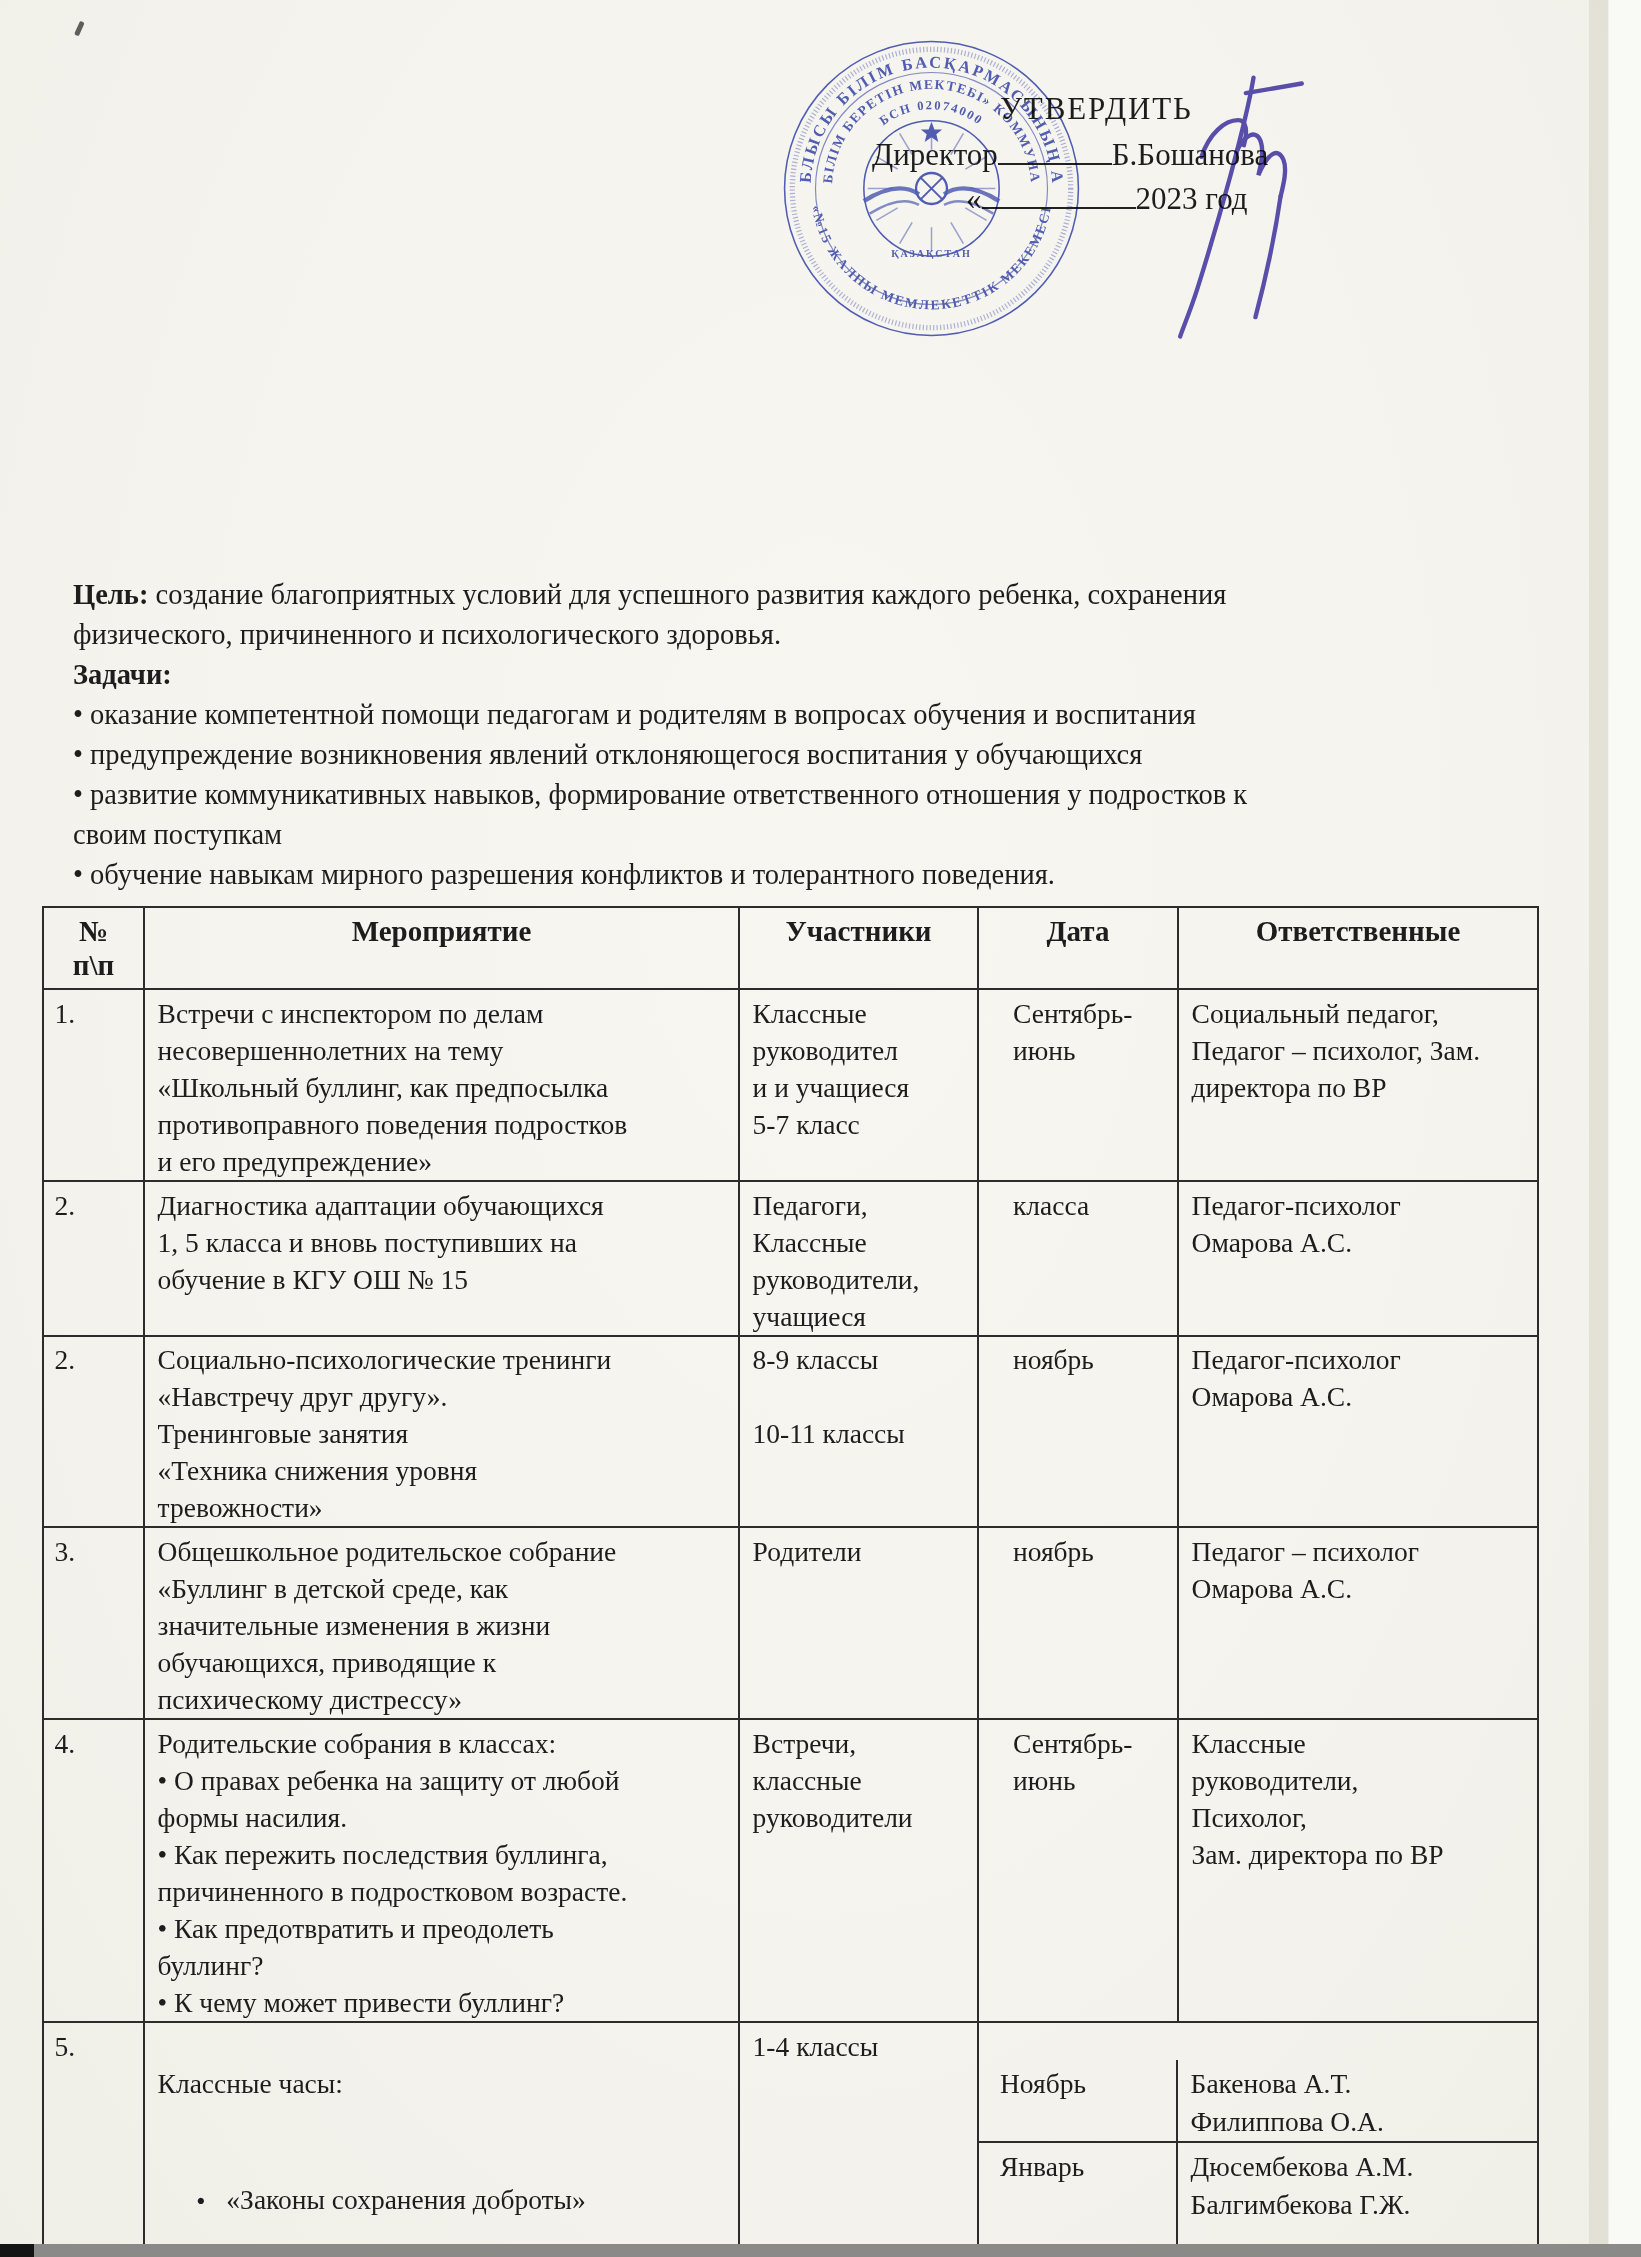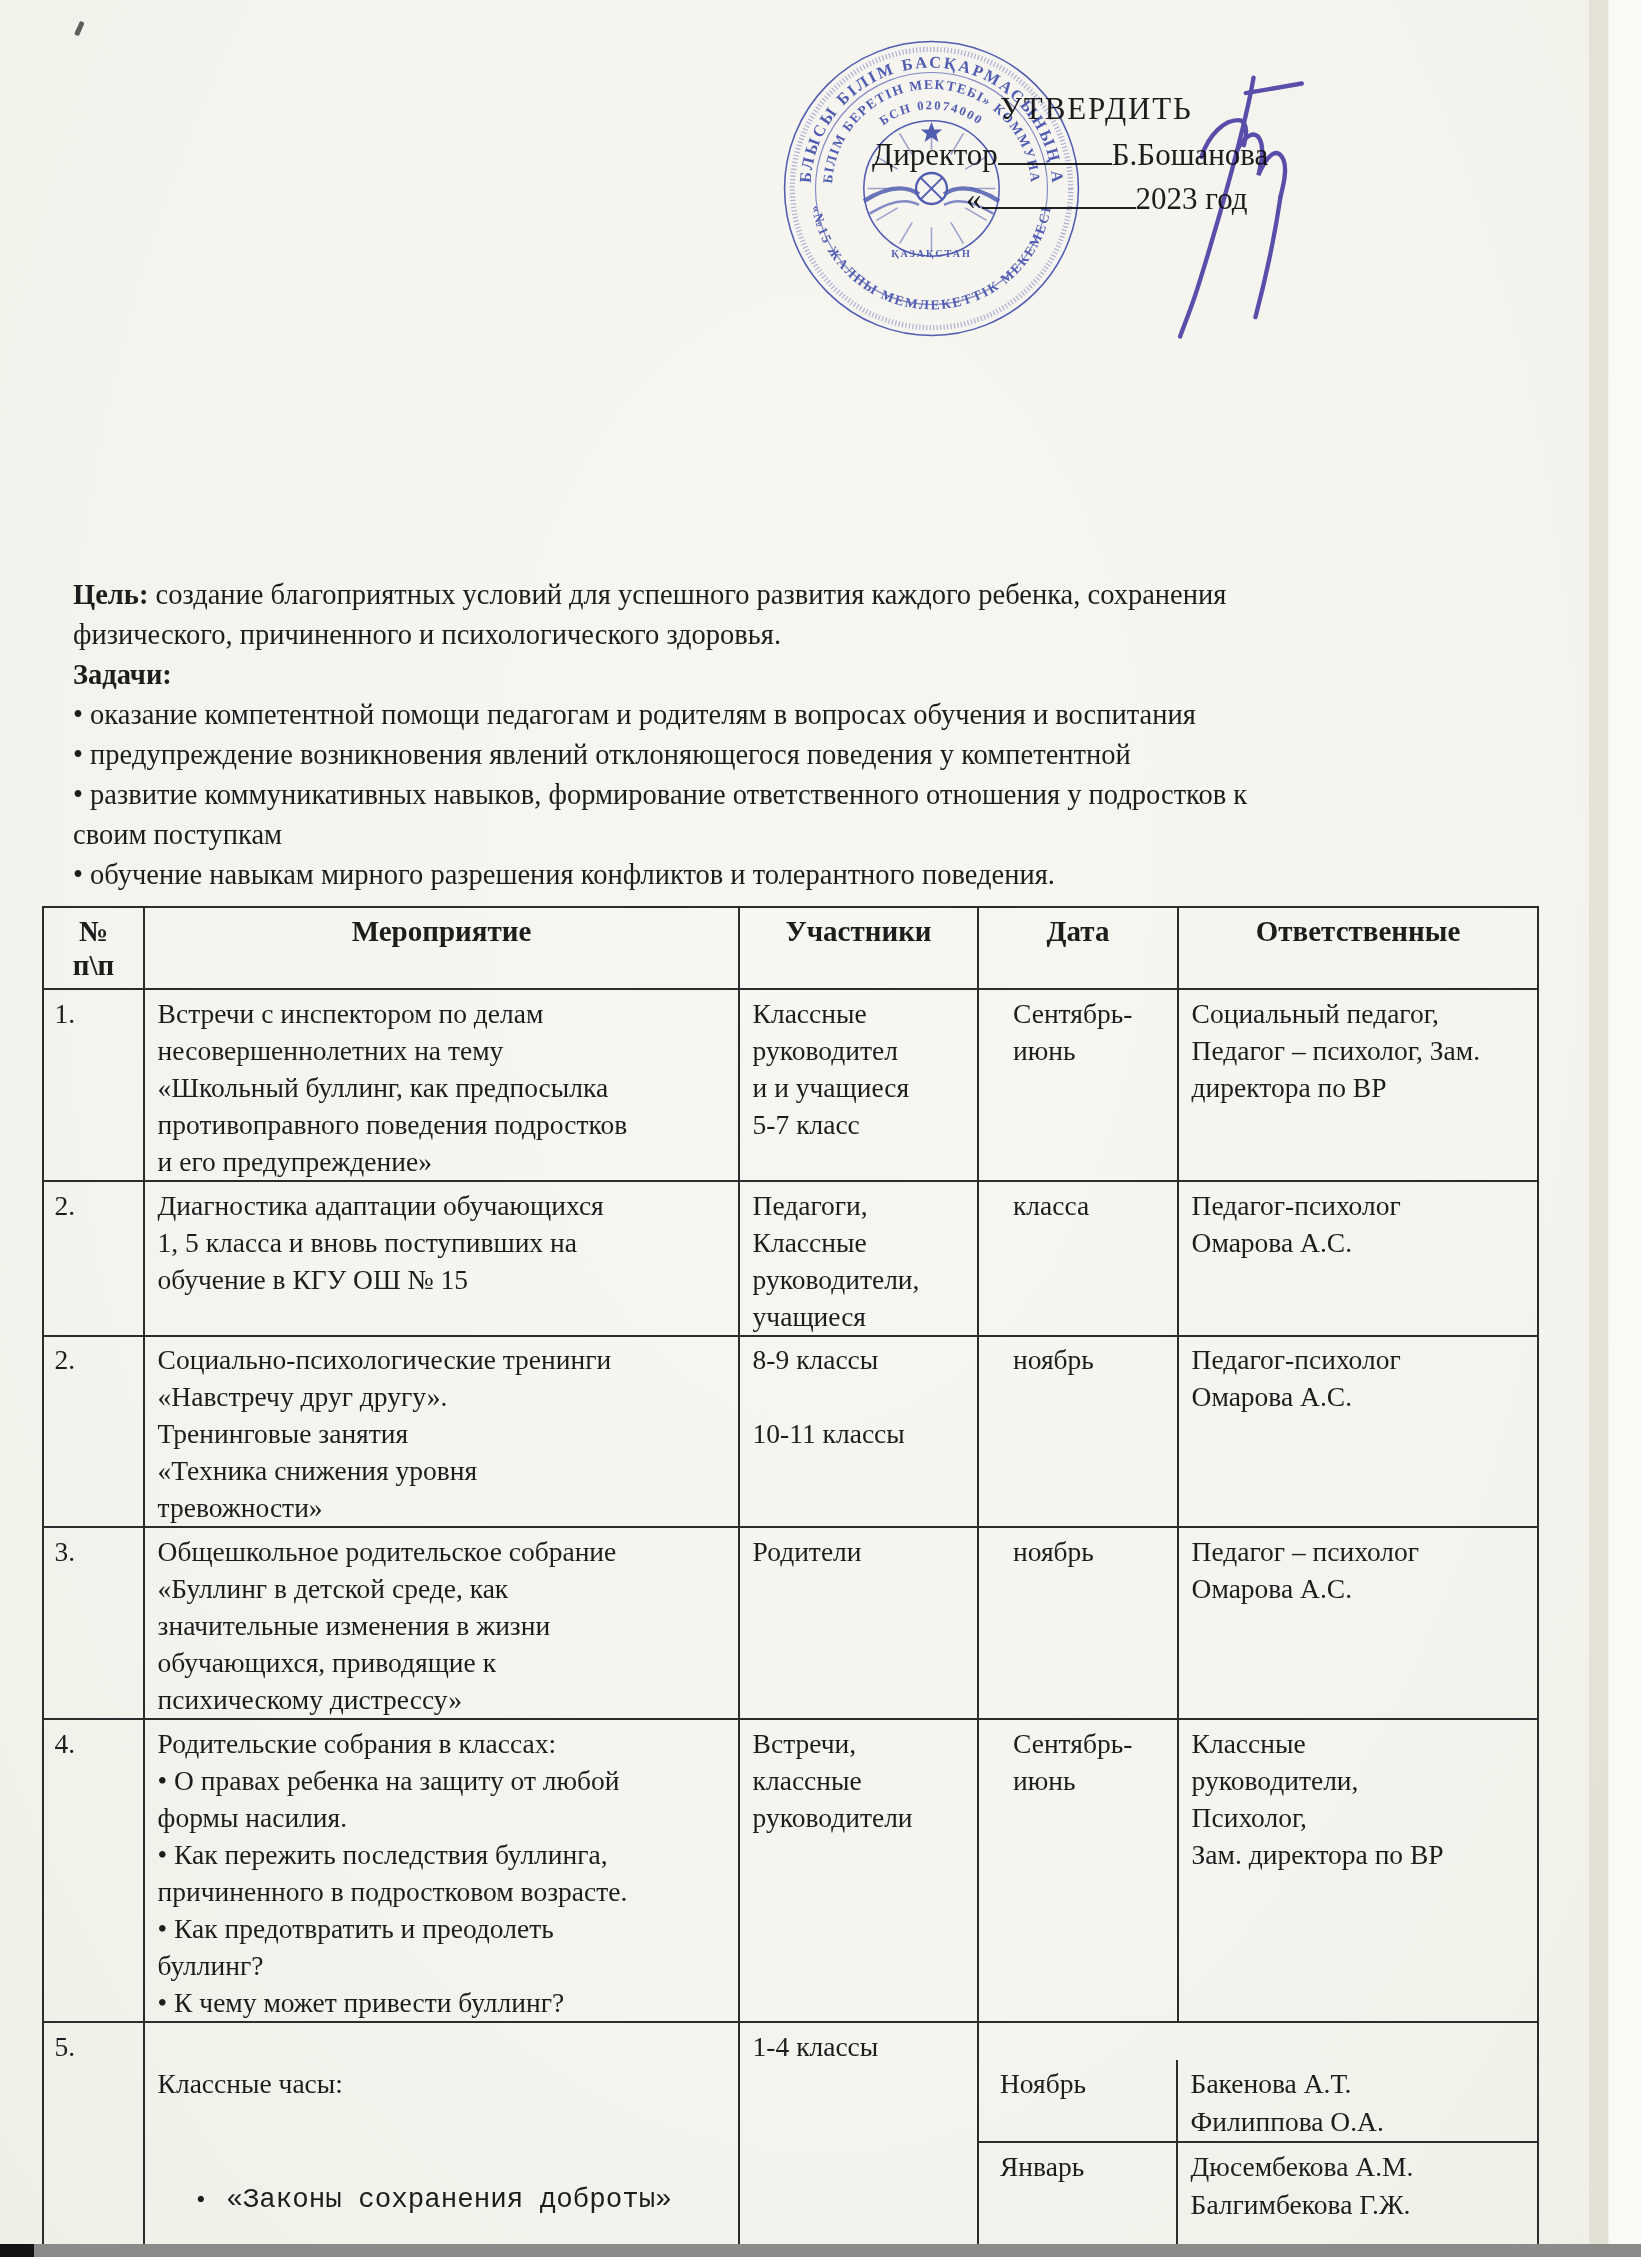--- a/index.html
+++ b/index.html
@@ -37,21 +37,21 @@
   .plan td.num{padding-left:10.6px;}
   .plan td.date{padding-left:34px;}
   .plan td.subcell{padding:0;}
   table.sub{border-collapse:collapse;width:100%;table-layout:fixed;}
   .sub td{border:2.4px solid #2c2c2c;font-size:27.5px;line-height:38px;padding:4.8px 7.7px 0 12.6px;vertical-align:top;white-space:pre-line;}
   .sub tr:first-child td{border-top:none;}
   .sub tr:last-child td{border-bottom:none;}
   .sub td:first-child{border-left:none;padding-left:21px;}
   .sub td:last-child{border-right:none;}
   ul.hours{list-style:none;margin:4.8px 0 0 39px;padding:0;}
-  ul.hours li{margin:0 0 4.8px 0;font-family:Liberation Mono, monospace;}
+  ul.hours li{margin:0 0 4.8px 0;}
   ul.hours li::before{content:"\25CF";font-size:14.5px;vertical-align:3.9px;margin-right:21px;}
 </style>
 </head>
 <body>
 
 <div class="page">
 
   <div class="speck"></div>
   <div class="edge-band"></div>
   <div class="right-margin"></div>
@@ -112,21 +112,21 @@
       <path d="M186,137 C 180,178 170,224 160,262"></path>
     </g>
   </svg>
 
 
   <div class="intro">
     <p><b>Цель:</b><span> создание благоприятных условий для успешного развития каждого ребенка, сохранения
 физического, причиненного и психологического здоровья.</span></p>
     <p><b>Задачи:</b></p>
     <p>• оказание компетентной помощи педагогам и родителям в вопросах обучения и воспитания</p>
-    <p>• предупреждение возникновения явлений отклоняющегося поведения у компетентной</p>
+    <p>• предупреждение возникновения явлений отклоняющегося воспитания у обучающихся</p>
     <p>• развитие коммуникативных навыков, формирование ответственного отношения у подростков к
 своим поступкам</p>
     <p>• обучение навыкам мирного разрешения конфликтов и толерантного поведения.</p>
   </div>
 
   <table class="plan">
     <colgroup>
         <col style="width:101px">
         <col style="width:595px">
         <col style="width:239px">

